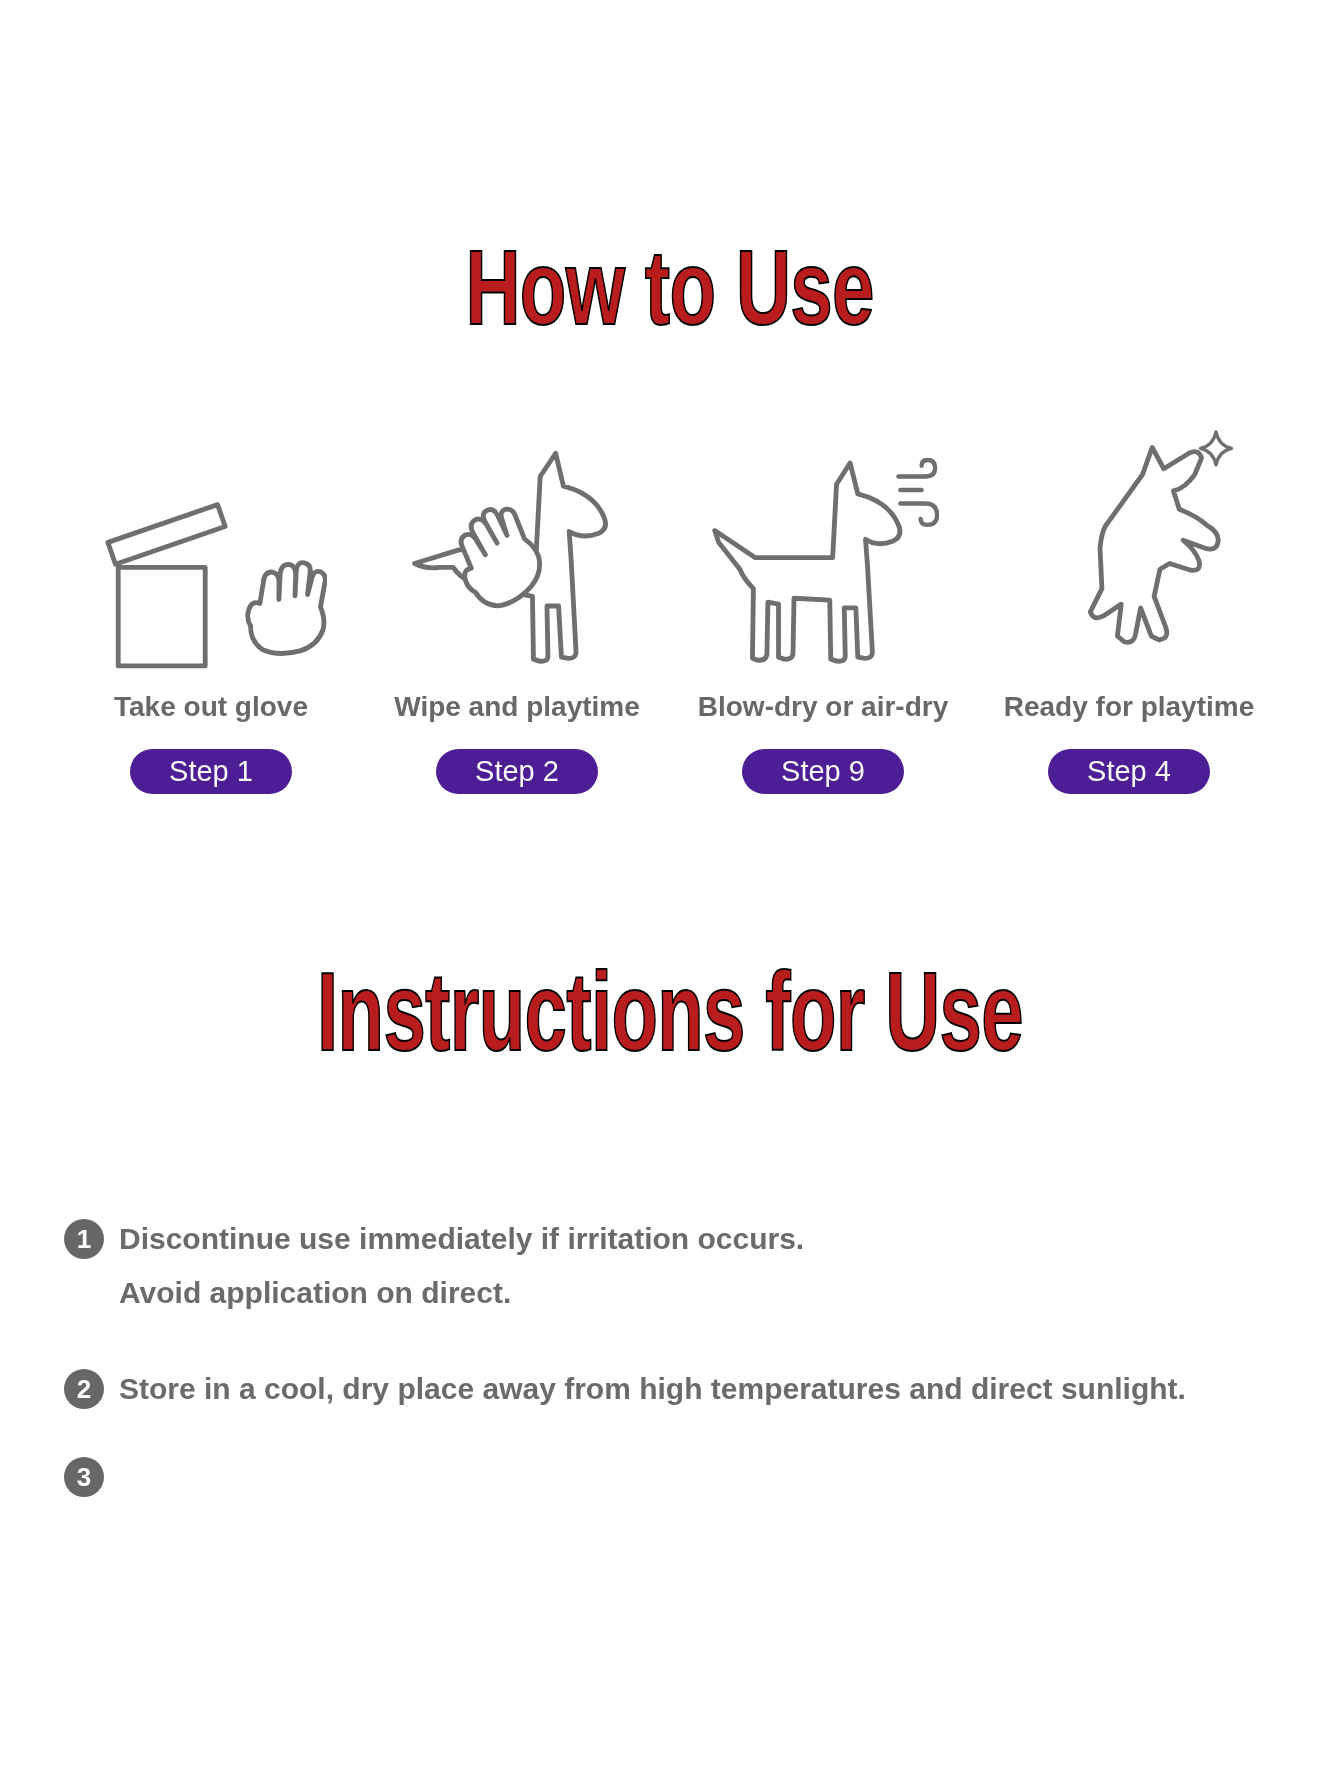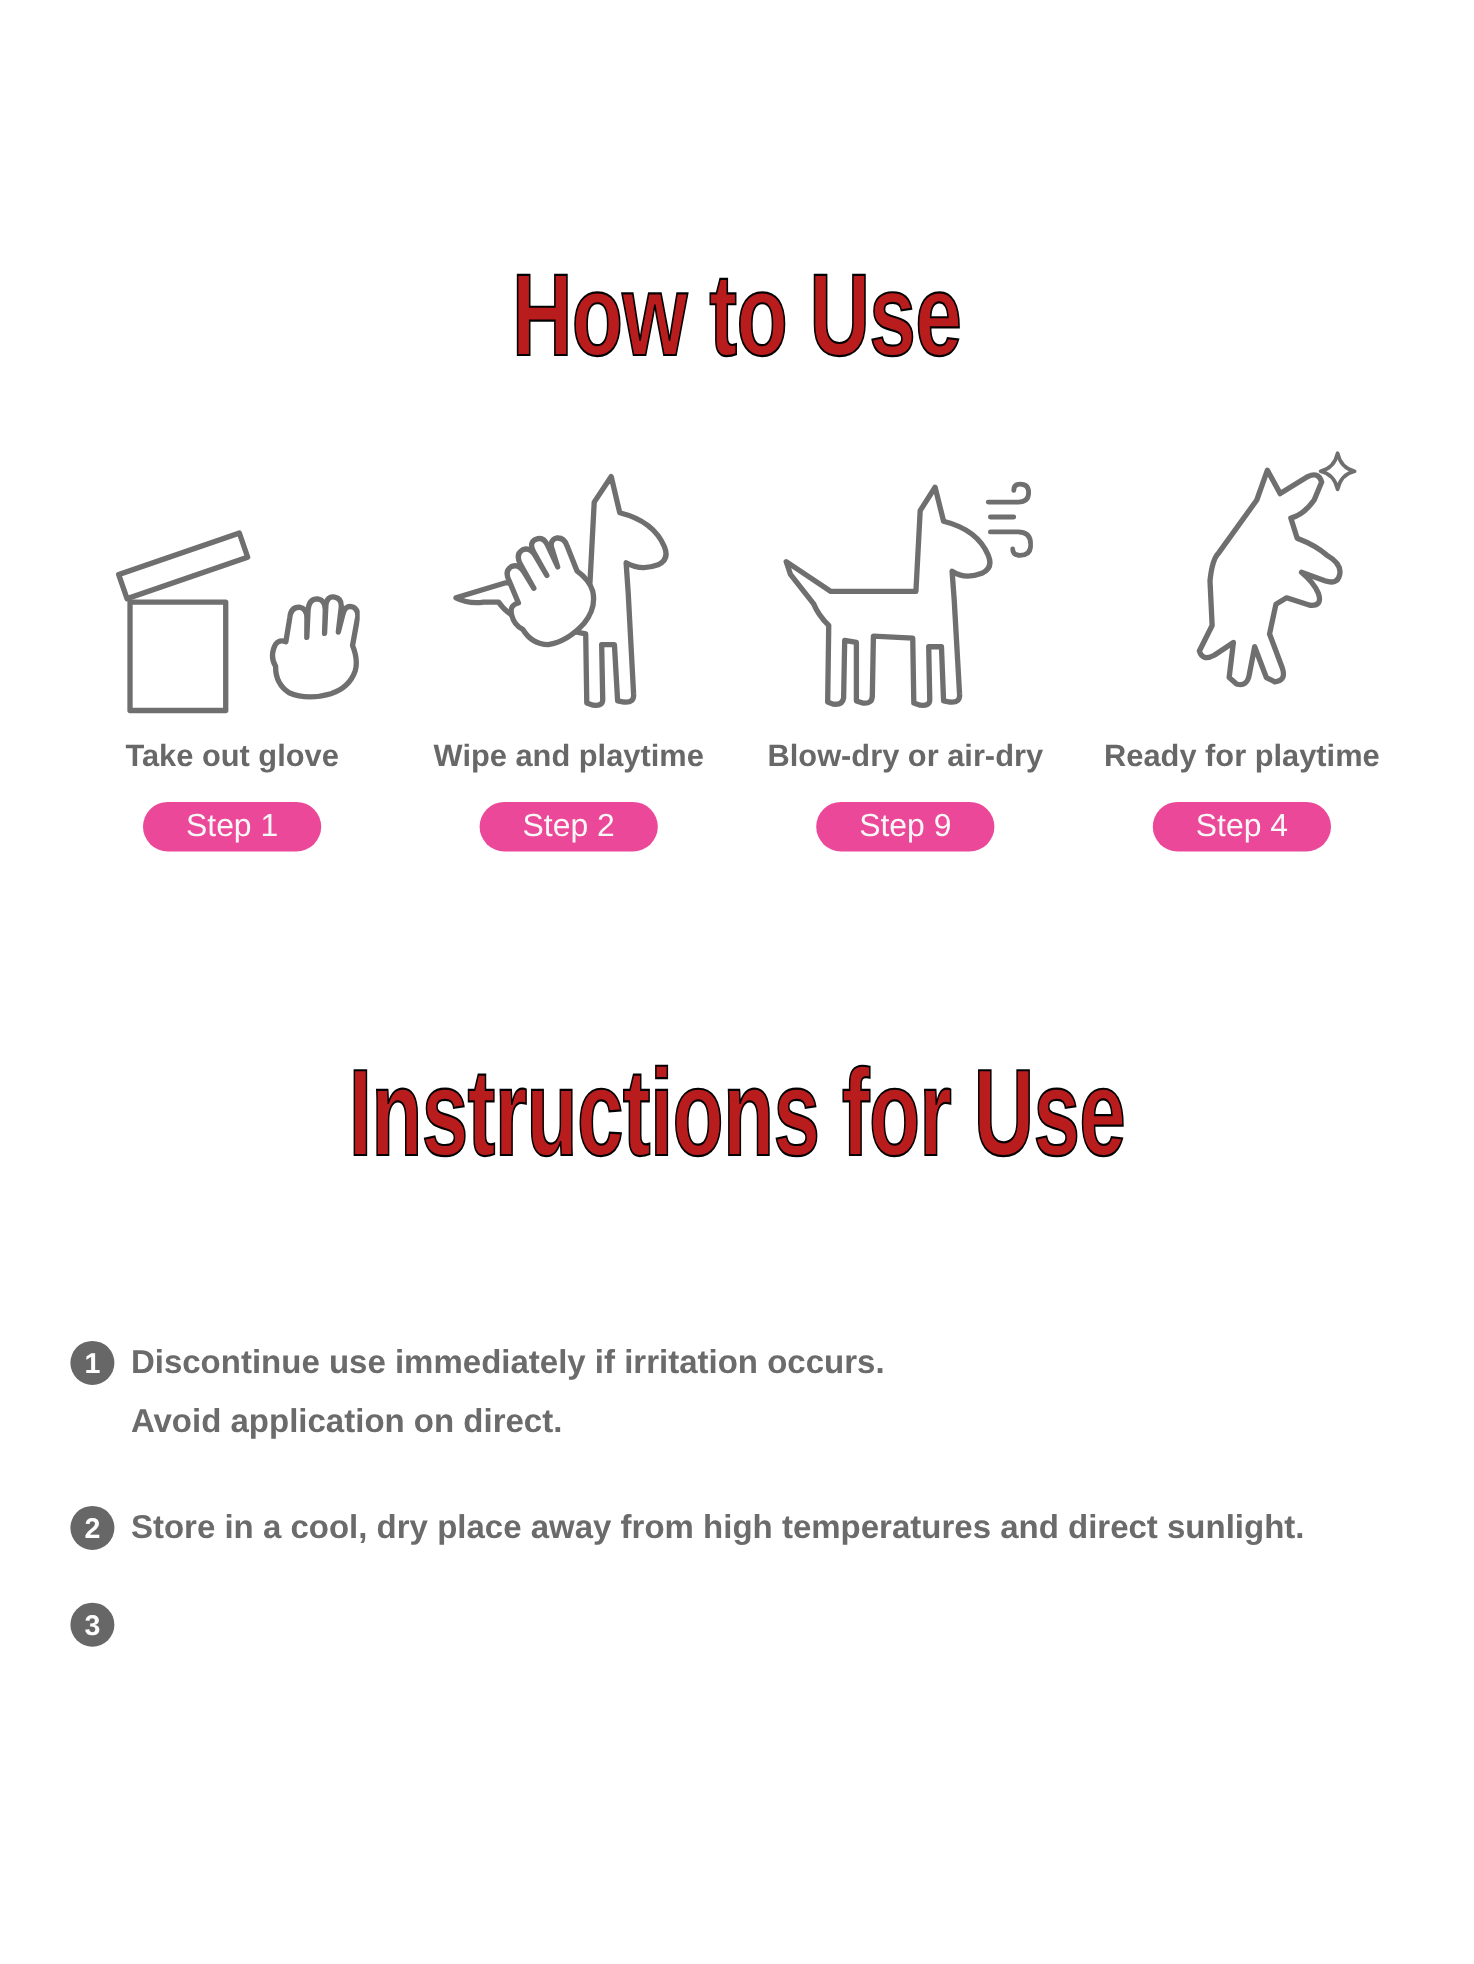--- a/index.html
+++ b/index.html
@@ -22,39 +22,39 @@
     letter-spacing:-1px;
     -webkit-text-stroke:2px #000;
   }
   #title-how{top:234px;font-size:106px;}
   #title-how .squeeze{transform:scaleX(0.72);}
   #title-instructions{top:956px;font-size:112px;}
   #title-instructions .squeeze{transform:scaleX(0.68);}
 
   
   .steps-row{
-    position:absolute;top:366px;left:58px;width:1224px;
+    position:absolute;top:386px;left:58px;width:1224px;
     display:flex;
   }
   .step-col{
     width:306px;display:flex;flex-direction:column;align-items:center;
   }
   .icon-box{
     height:288px;display:flex;align-items:flex-end;justify-content:center;
   }
   svg.icon{display:block;}
   .caption{
     margin-top:18px;
     font-size:28px;font-weight:700;color:#686868;
     white-space:nowrap;line-height:1.1;
   }
   .badge{
     margin-top:26px;
     width:162px;height:45px;border-radius:23px;
-    background:#ec4899;color:#f7f7f7;
+    background:#4c1d95;color:#f7f7f7;
     font-size:29px;font-weight:400;
     display:flex;align-items:center;justify-content:center;
   }
 
   
   .inst-list{
     position:absolute;left:64px;top:1212px;width:1250px;
   }
   .inst-item{
     display:flex;align-items:flex-start;

